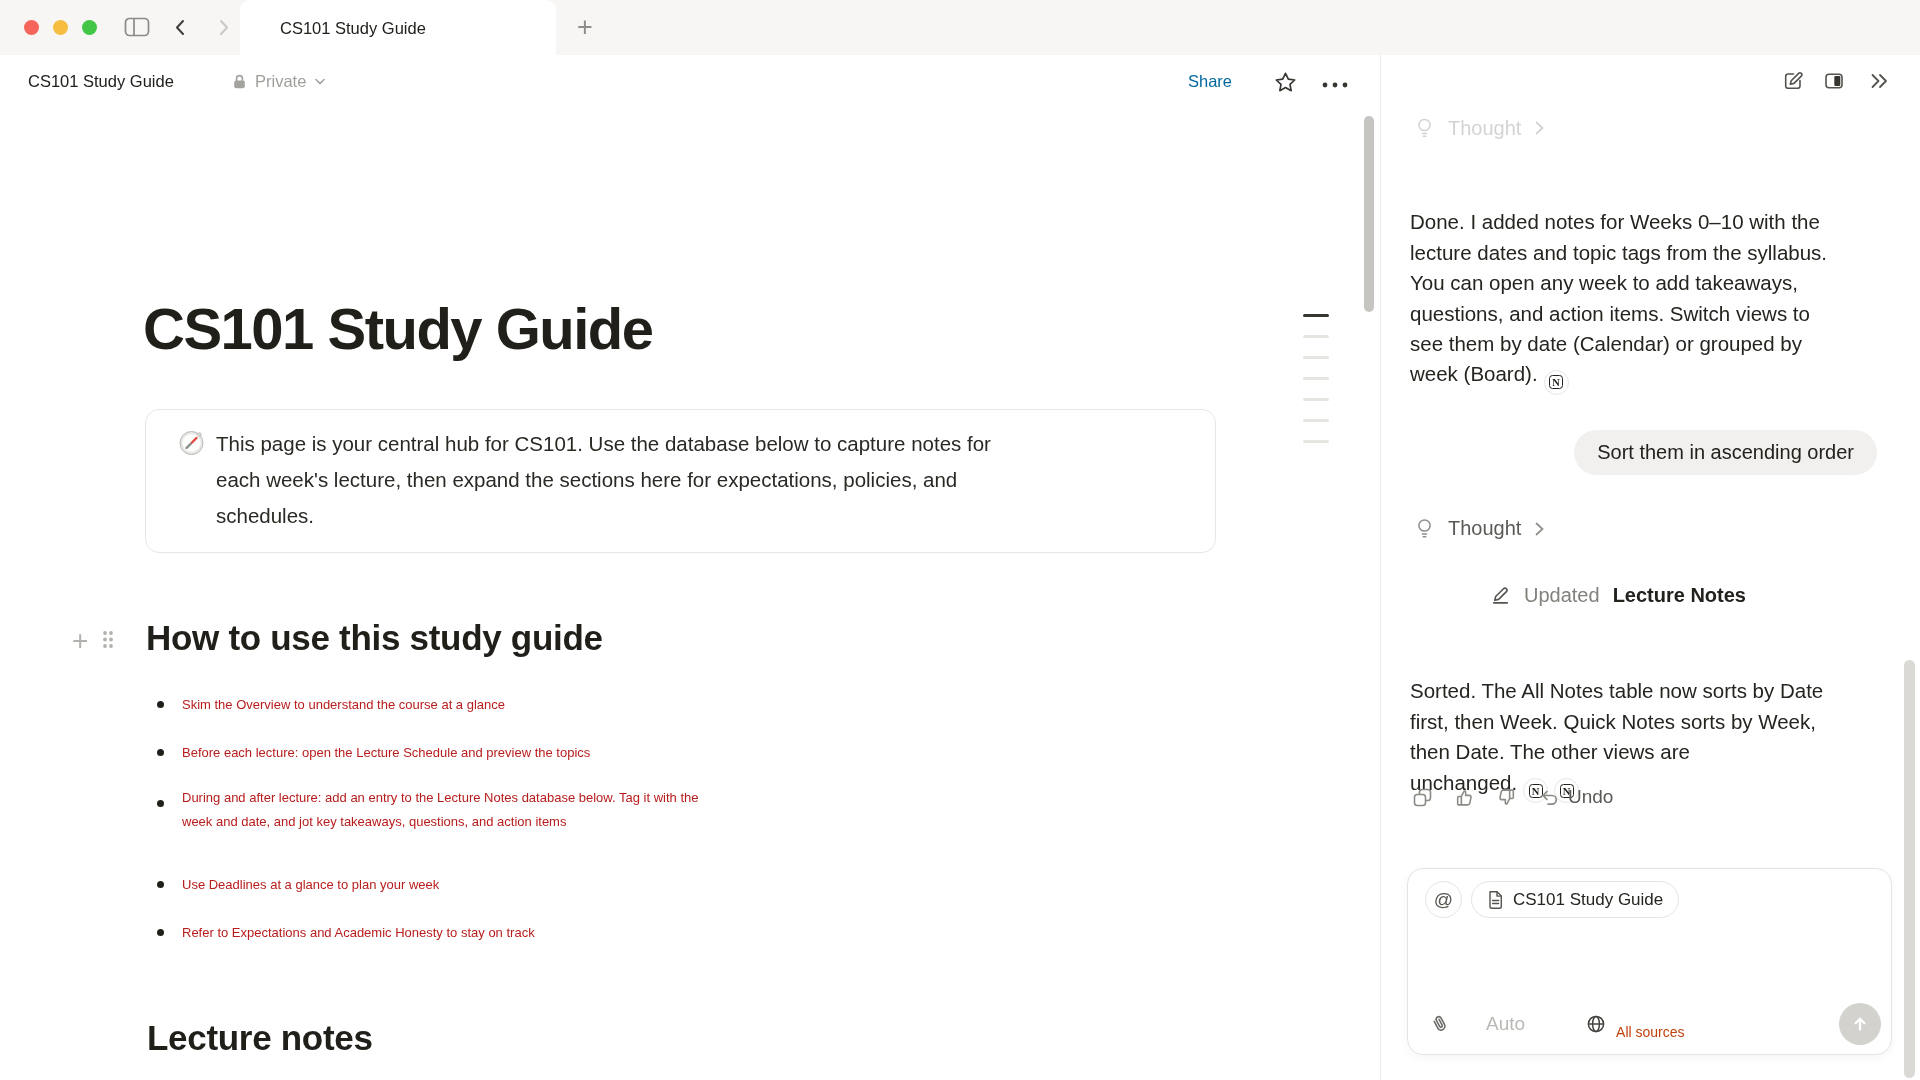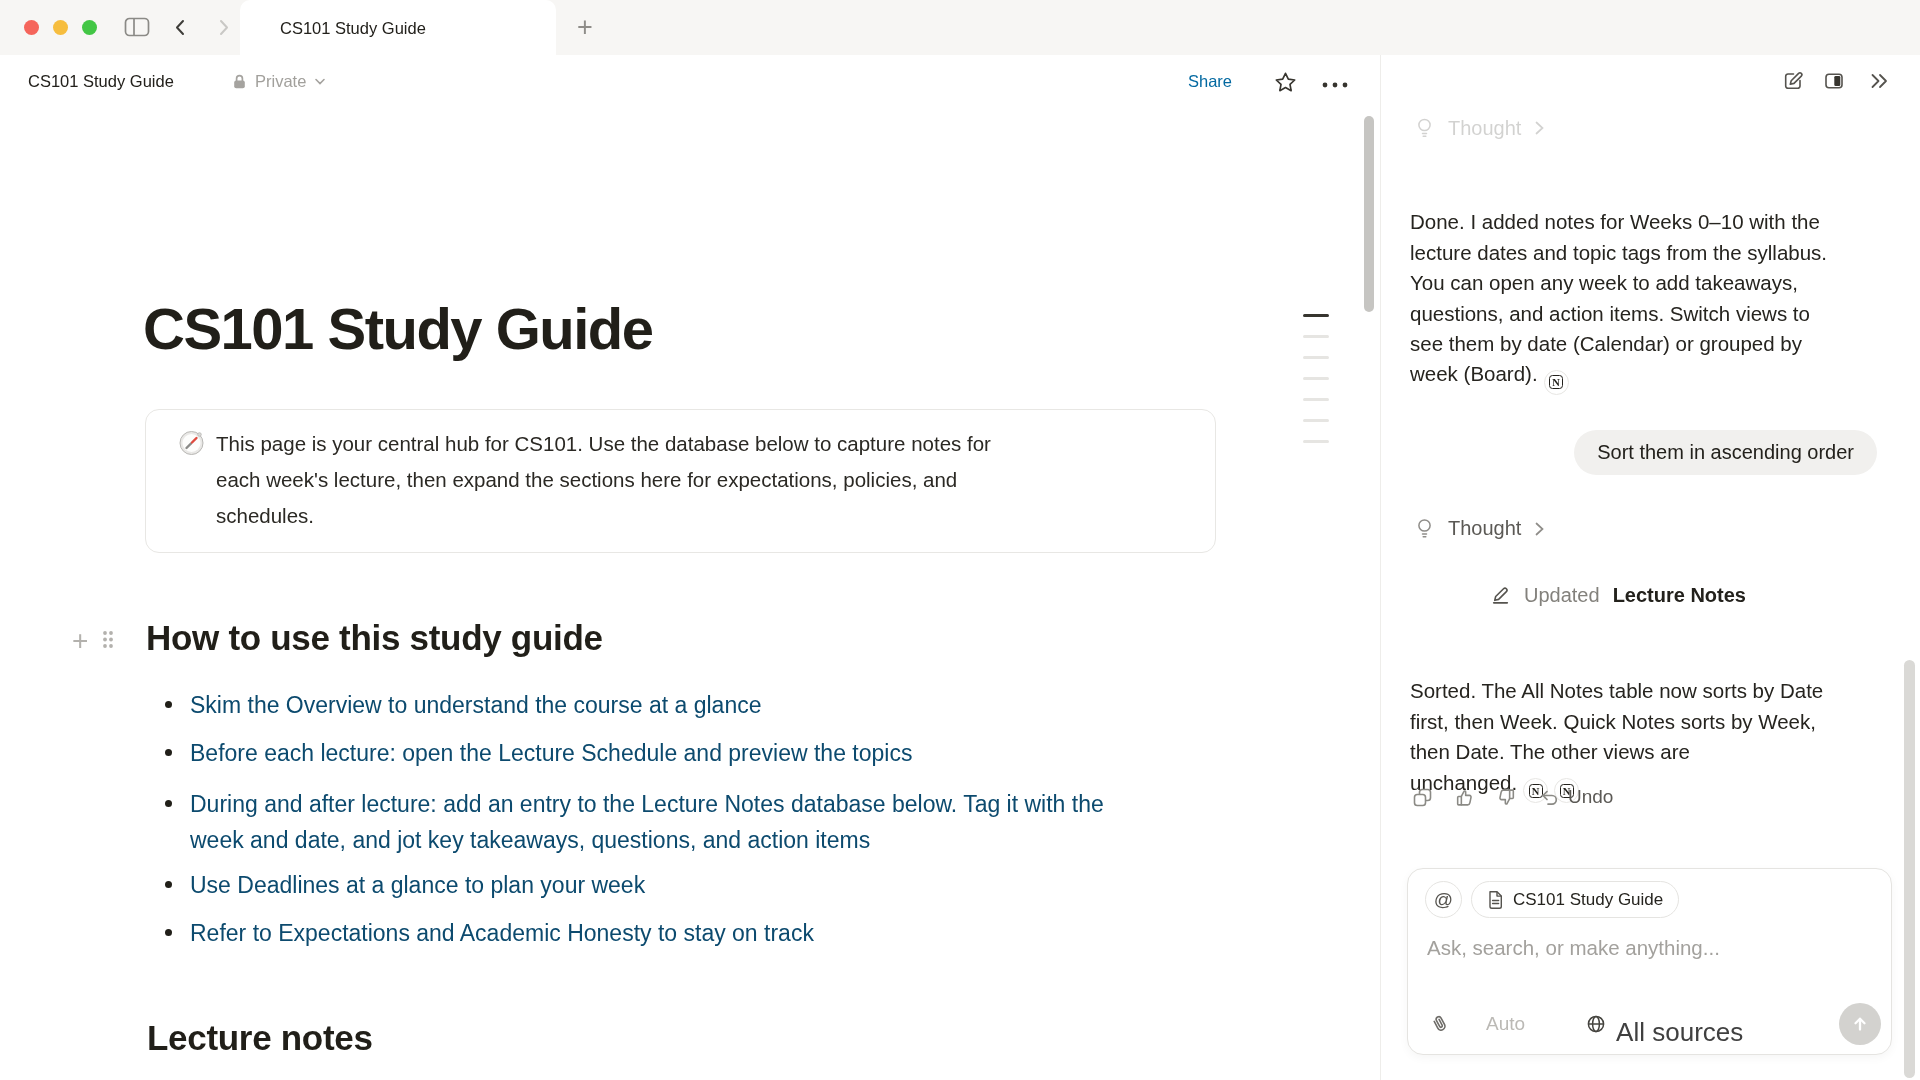--- a/index.html
+++ b/index.html
@@ -33,24 +33,24 @@
   .scroll1{position:absolute;left:1364px;top:116px;width:10px;height:196px;border-radius:5px;background:#c6c5c2;}
   .scroll2{position:absolute;left:1904px;top:660px;width:11px;height:418px;border-radius:5.5px;background:#dad9d6;}
   .tocbar{position:absolute;left:1303px;width:26px;height:3px;border-radius:2px;background:#e6e5e2;}
   .tocbar.dark{background:#37352f;}
   .callout{position:absolute;left:145px;top:409px;width:1071px;height:144px;border:1px solid #e8e7e4;border-radius:14px;background:#fff;box-sizing:border-box;}
   .callout-emoji{position:absolute;left:32px;top:19px;}
   .callout-text{position:absolute;left:70px;top:16px;width:960px;font-size:20.5px;line-height:36px;color:#2b2924;white-space:pre-line;}
   .h2{position:absolute;font-size:35px;font-weight:bold;color:#211f19;letter-spacing:-0.3px;}
   .blockplus{position:absolute;left:72px;top:625px;font-size:28px;color:#b3b1ad;font-weight:300;}
   .handle{position:absolute;left:101px;top:629px;}
-  .bullet-row{position:absolute;left:146px;width:1020px;font-size:23px;line-height:30px;color:#0c4a6e;}
+  .bullet-row{position:absolute;left:138px;width:1020px;font-size:13px;line-height:30px;color:#b91c1c;}
   .bullet-row .dot{position:absolute;left:19px;top:11px;width:7px;height:7px;border-radius:50%;background:#211f19;}
   .bullet-row .btxt{display:block;margin-left:44px;white-space:pre-line;}
-  .bullet-row.tall .btxt{line-height:36px;}
+  .bullet-row.tall .btxt{line-height:24px;}
 
   
   .vdivider{position:absolute;left:1380px;top:55px;width:1px;height:1025px;background:#eeedea;}
   .sheader{position:absolute;left:1381px;top:55px;width:539px;height:52px;background:#fff;}
   .stitle{position:absolute;left:27px;top:0;height:52px;display:flex;align-items:center;gap:11px;font-size:16.5px;color:#23211c;}
   .sicon{position:absolute;top:15px;}
   .faded-thought{position:absolute;left:1414px;top:116px;display:flex;align-items:center;gap:13px;opacity:0.22;}
   .t-label{font-size:20px;color:#5b5955;}
   .spara{position:absolute;left:1410px;width:470px;font-size:20.5px;line-height:30.4px;color:#26241f;white-space:pre-line;}
   .nbadge{display:inline-flex;width:23px;height:23px;border:1px solid #e7e6e3;border-radius:50%;background:#fff;align-items:center;justify-content:center;vertical-align:-5px;margin-left:6px;white-space:normal;}
@@ -65,21 +65,21 @@
 
   
   .composer{position:absolute;left:1407px;top:868px;width:485px;height:187px;border:1px solid #e5e4e1;border-radius:16px;background:#fff;box-sizing:border-box;box-shadow:0 3px 10px rgba(0,0,0,0.04);}
   .atchip{position:absolute;left:17px;top:12px;width:37px;height:37px;border:1px solid #e5e4e1;border-radius:50%;display:flex;align-items:center;justify-content:center;font-size:19px;color:#55534e;box-sizing:border-box;}
   .ctxchip{position:absolute;left:63px;top:12px;height:37px;border:1px solid #e5e4e1;border-radius:19px;display:flex;align-items:center;gap:9px;padding:0 15px;box-sizing:border-box;}
   .ctxchip .clabel{font-size:17px;color:#26241f;}
   .cinput{position:absolute;left:17px;top:66px;width:440px;border:none;outline:none;font-size:20.5px;color:#26241f;font-family:"Liberation Sans","DejaVu Sans",sans-serif;background:transparent;}
   .cinput::placeholder{color:#a3a19d;opacity:1;}
   .prow{position:absolute;left:20px;right:10px;top:132px;height:46px;display:flex;align-items:center;justify-content:space-between;}
   .auto-label{font-size:19px;color:#bbb9b5;margin-left:36px;}
-  .sources-label{font-size:26px;color:#404040;margin-left:9px;margin-top:16px;}
+  .sources-label{font-size:14px;color:#c2410c;margin-left:9px;margin-top:16px;}
   .globe-wrap{margin-left:60px;}
   .send{margin-left:auto;width:42px;height:42px;border-radius:50%;background:#d3d2cf;display:flex;align-items:center;justify-content:center;border:none;}
 </style>
 </head>
 <body>
 
 <div class="tabbar">
   <span class="tl red"></span>
   <span class="tl yellow"></span>
   <span class="tl green"></span>
@@ -306,21 +306,20 @@
   <span class="atchip">@</span>
   <span class="ctxchip">
     <svg width="17" height="20" viewBox="0 0 17 20" fill="none" stroke="#55534e" stroke-width="1.4" stroke-linejoin="round">
       <path d="M3 1.7 h7 l4.3 4.3 V16.5 a1.8 1.8 0 0 1 -1.8 1.8 H4.8 A1.8 1.8 0 0 1 3 16.5 Z"></path>
       <path d="M10 1.7 v4.4 h4.3"></path>
       <path d="M5.6 10.5 h6" stroke-linecap="round"></path>
         <path d="M5.6 13.5 h6" stroke-linecap="round"></path>
     </svg>
     <span class="clabel">CS101 Study Guide</span>
   </span>
-  <input class="cinput" type="text" placeholder="Ask, search, or make anything..." style="">
   <div class="prow">
     <svg width="22" height="22" viewBox="0 0 22 22" fill="none" stroke="#6e6c68" stroke-width="1.6" stroke-linecap="round">
       <g transform="rotate(-28 11 11)">
           <path d="M8 6.5 V14 a3.8 3.8 0 0 0 7.6 0 V6.8 a2.6 2.6 0 0 0 -5.2 0 V13.5 a1.4 1.4 0 0 0 2.8 0 V7"></path>
         </g>
     </svg>
     <span class="auto-label">Auto</span>
     <span class="globe-wrap" style="display:flex;align-items:center;">
       <svg width="22" height="22" viewBox="0 0 22 22" fill="none" stroke="#45443f" stroke-width="1.5">
         <circle cx="11" cy="11" r="7.6"></circle>

